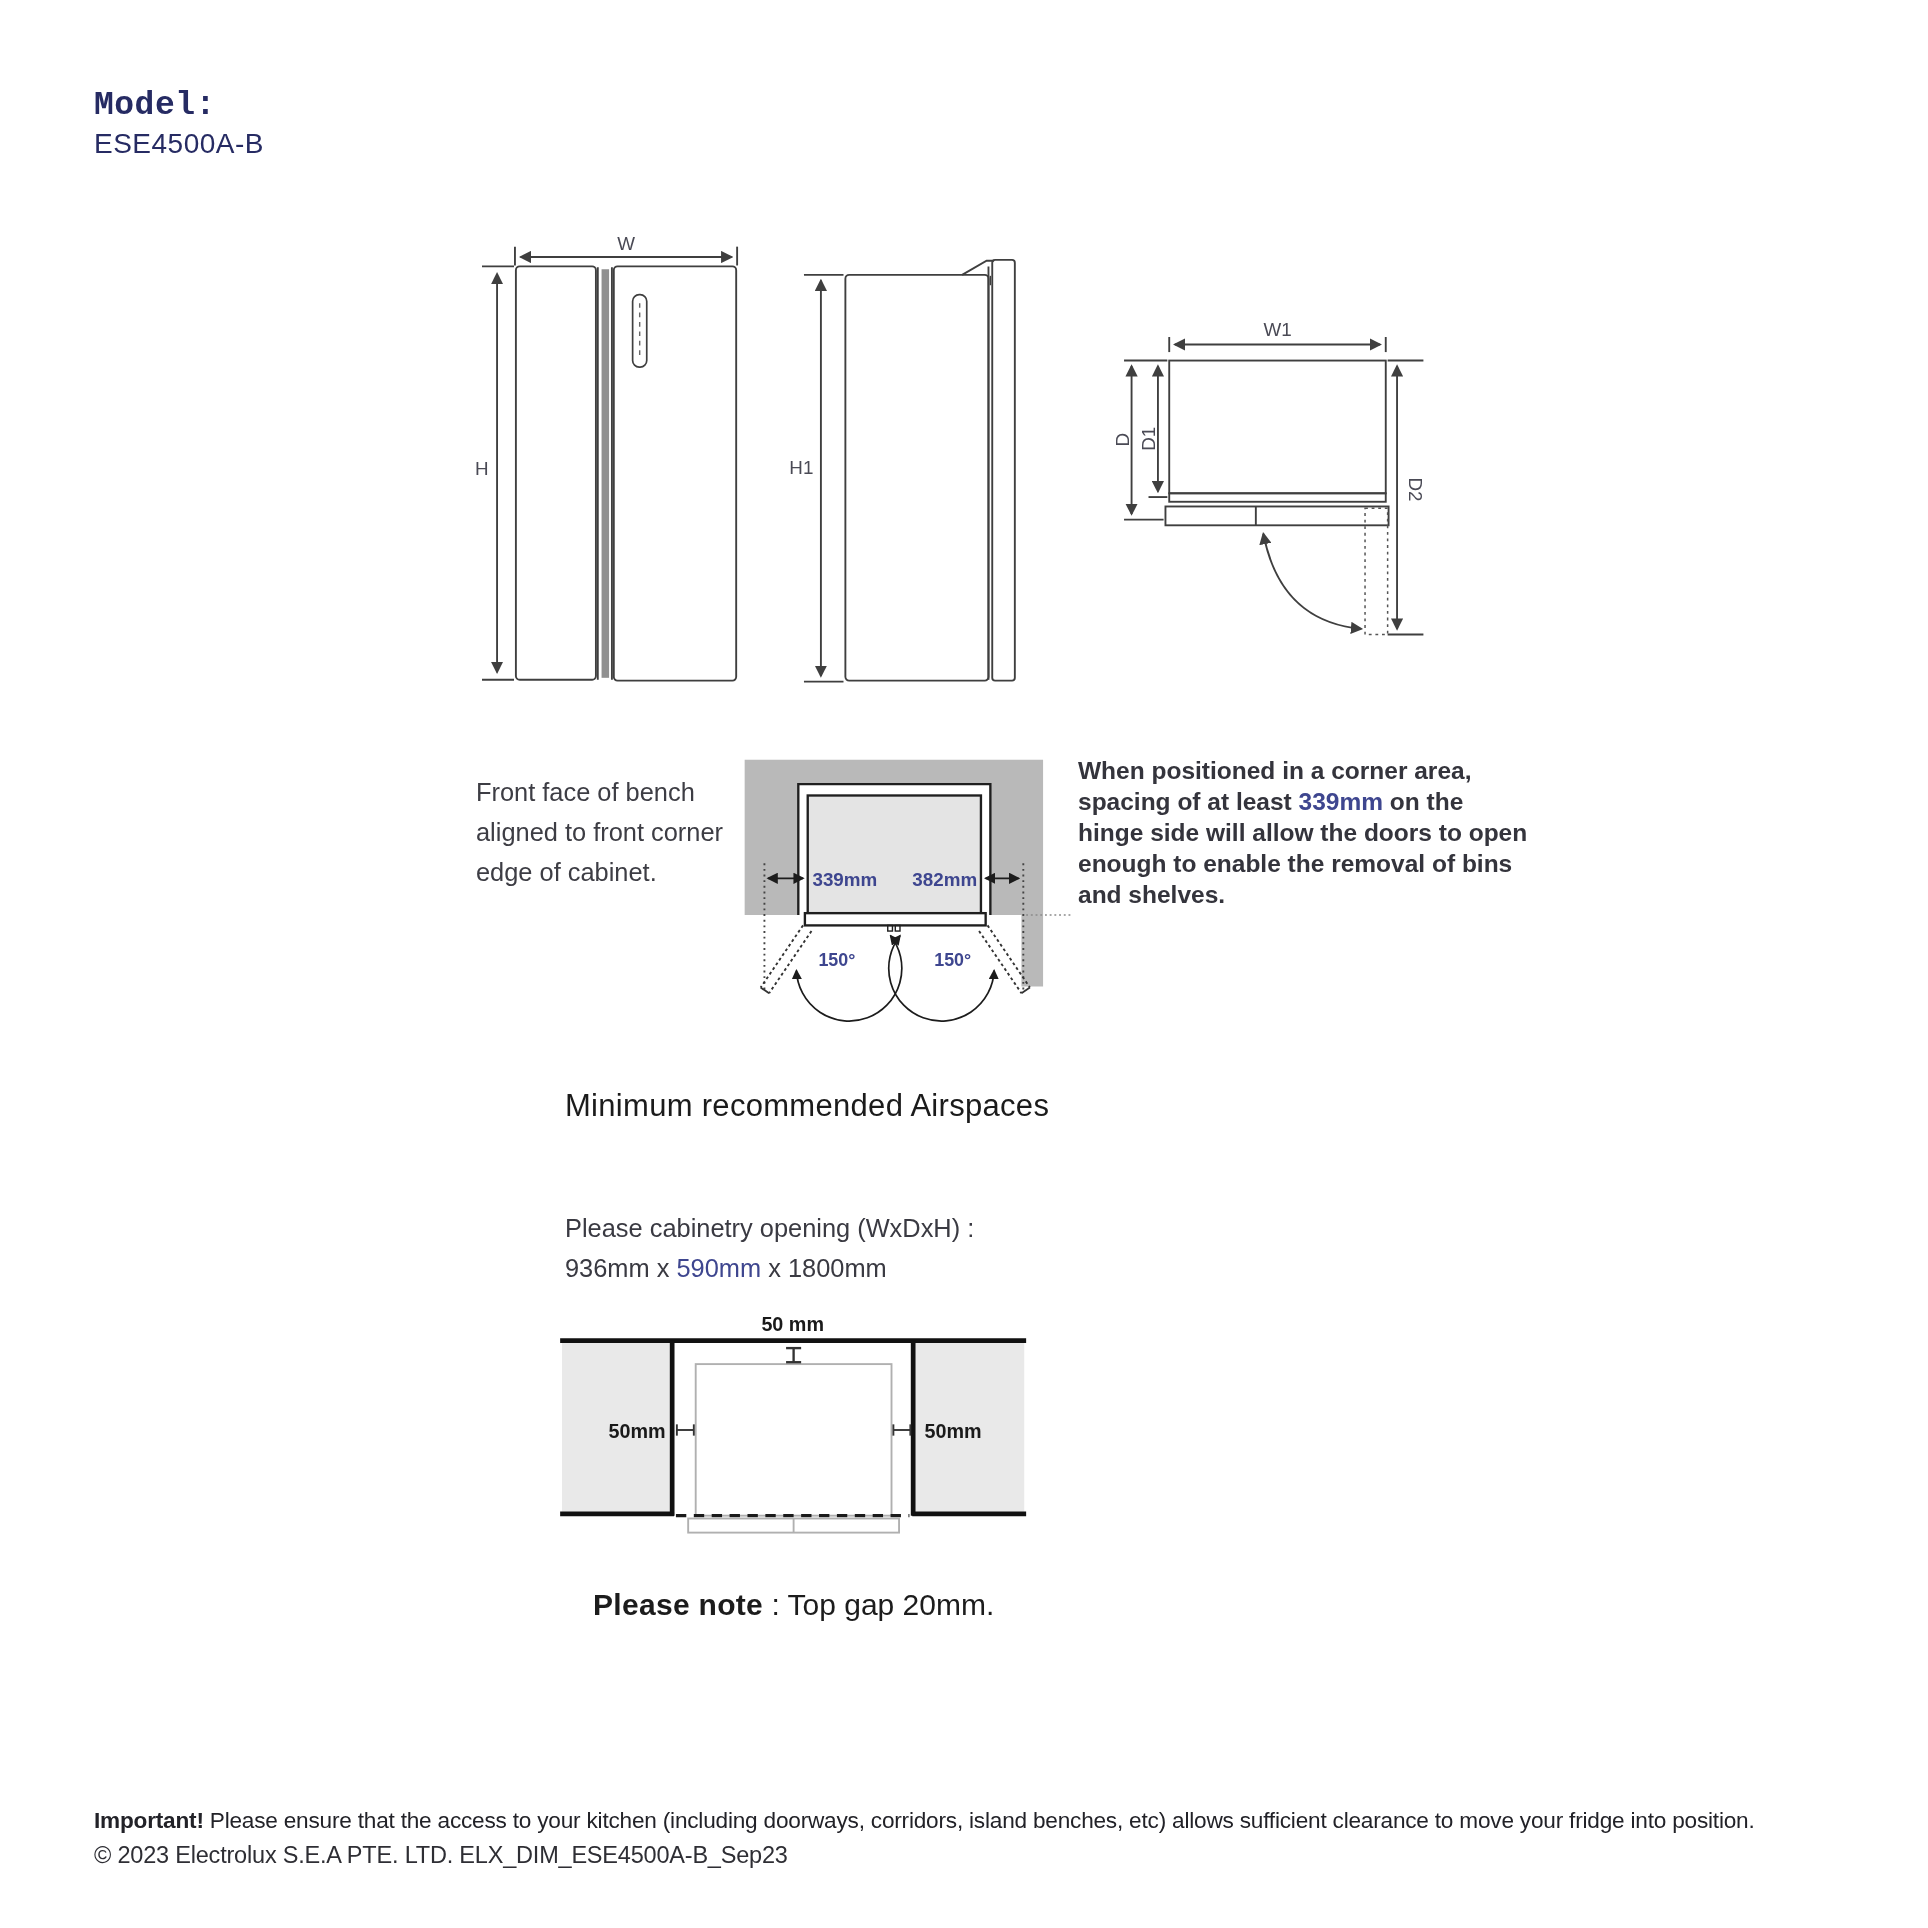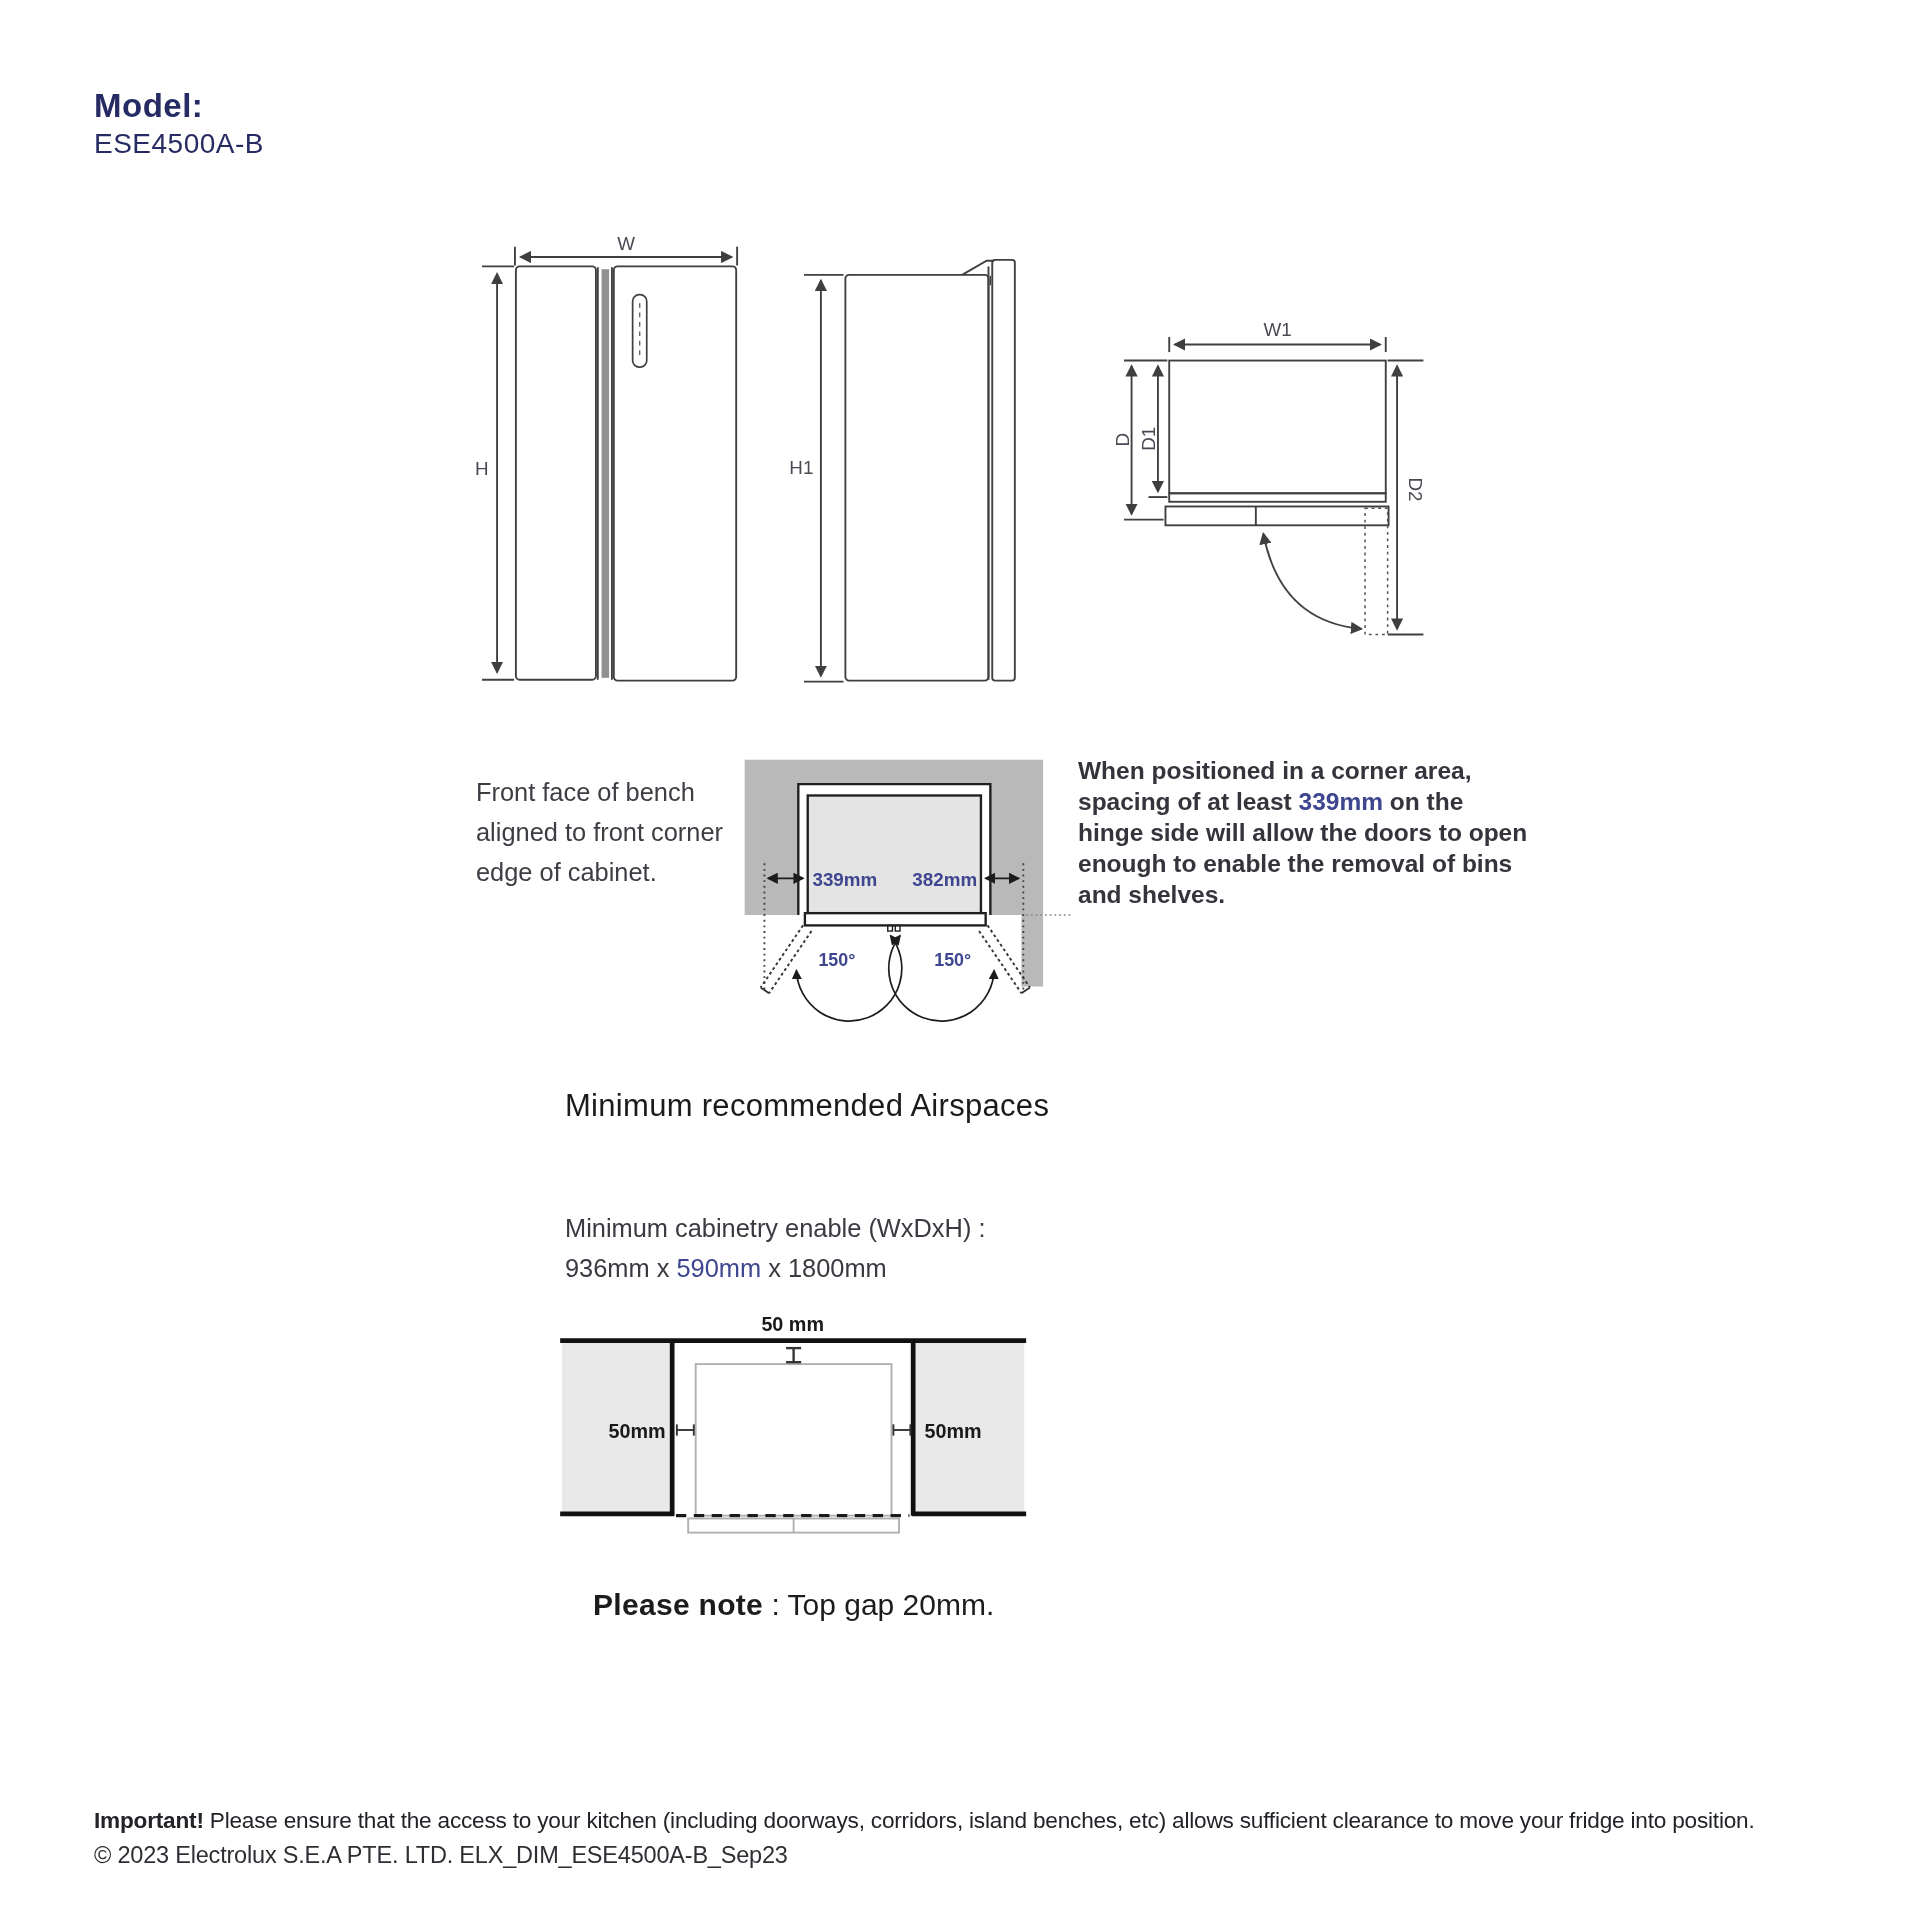--- a/index.html
+++ b/index.html
@@ -1,20 +1,20 @@
 <!DOCTYPE html>
 <html style="font-size:15px"><head>
 <meta charset="utf-8">
 <style>
   html,body{margin:0;padding:0;background:#fff;}
   .page{position:relative;width:1928px;height:1928px;background:#ffffff;overflow:hidden;
         font-family:"Liberation Sans","DejaVu Sans",sans-serif;color:#3d3d44;}
   .abs{position:absolute;}
   #diagram-layer{position:absolute;left:0;top:0;width:1928px;height:1928px;}
-  .model-label{left:94px;top:87px;font-size:33px;font-weight:bold;color:#262b63;letter-spacing:0.5px;}
+  .model-label{left:94px;top:87px;font-size:33px;font-weight:bold;color:#262b63;letter-spacing:0.5px;font-family:Liberation Mono, monospace;}
   .model-number{left:94px;top:128px;font-size:28px;color:#262b63;letter-spacing:0.5px;}
   .corner-left-note{left:476px;top:772px;width:311px;font-size:25.4px;line-height:40px;color:#3d3d44;}
   .corner-right-note{left:1078px;top:755px;width:527px;font-size:24.5px;line-height:31px;color:#34343c;font-weight:bold;}
   .num-accent{color:#3e468f;}
   .airspaces-heading{left:565px;top:1088px;font-size:31px;font-weight:normal;color:#1b1b1b;letter-spacing:0.3px;}
   .airspaces-p1{left:565px;top:1137px;font-size:25.4px;line-height:41px;color:#3a3a42;}
   .airspaces-p2{left:565px;top:1208px;font-size:25.4px;line-height:40px;color:#3a3a42;}
   .please-note{left:593px;top:1556px;font-size:30px;color:#1c1c1c;margin-top:32px;}
   .please-note b{letter-spacing:0.3px;}
   .footer-important{left:94px;top:1808px;width:1714px;font-size:22.6px;color:#222228;letter-spacing:-0.2px;}
@@ -181,21 +181,21 @@
     </div>
     <div>hinge side will allow the doors to open</div>
     <div>enough to enable the removal of bins</div>
     <div>and shelves.</div>
   </div>
 
   <div class="abs airspaces-heading">Minimum recommended Airspaces</div>
 
 
   <div class="abs airspaces-p2">
-    <div>Minimum cabinetry enable (WxDxH) :</div>
+    <div>Please cabinetry opening (WxDxH) :</div>
     <div>
       <span>936mm x </span><span class="num-accent">590mm</span><span> x 1800mm</span>
     </div>
   </div>
 
   <div class="abs please-note">
     <b>Please note</b><span> : Top gap 20mm.</span>
   </div>
 
   <div class="abs footer-important">

